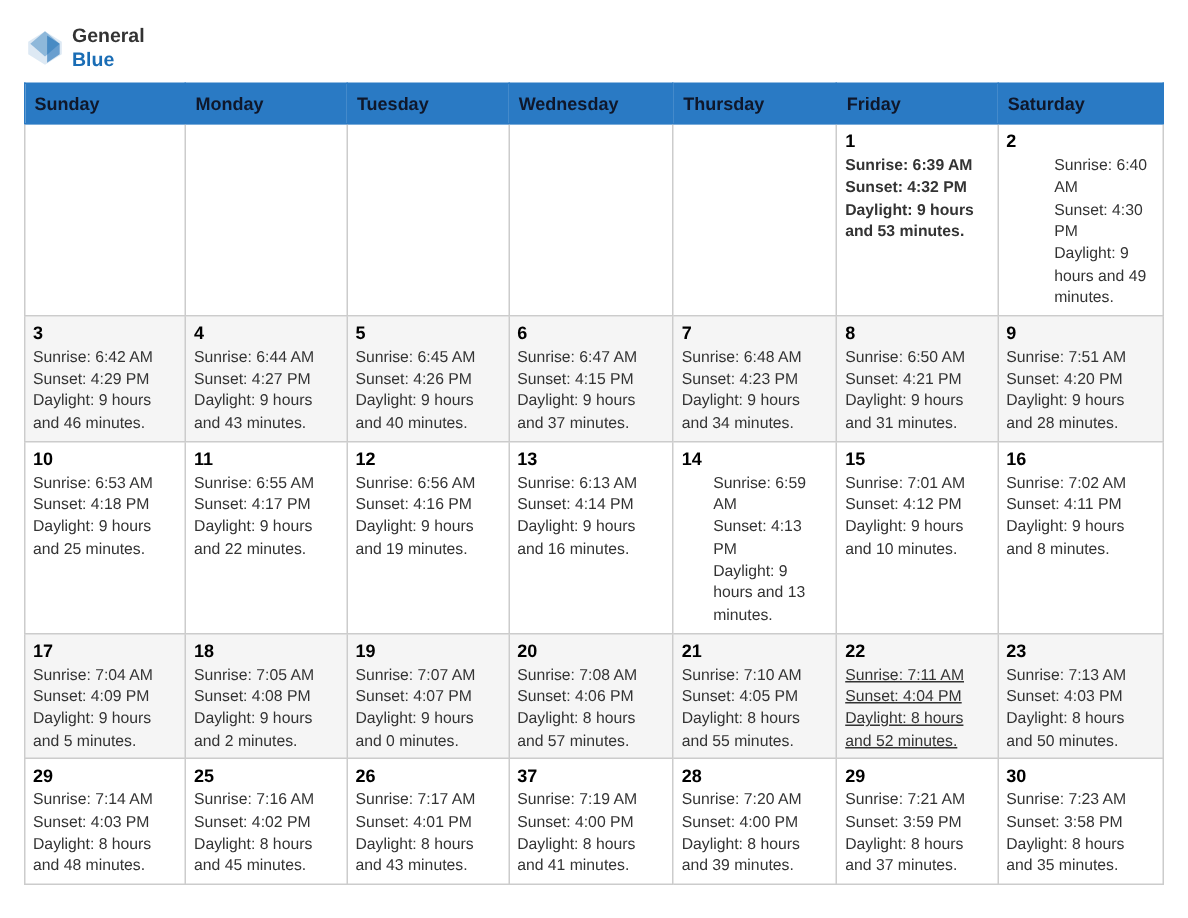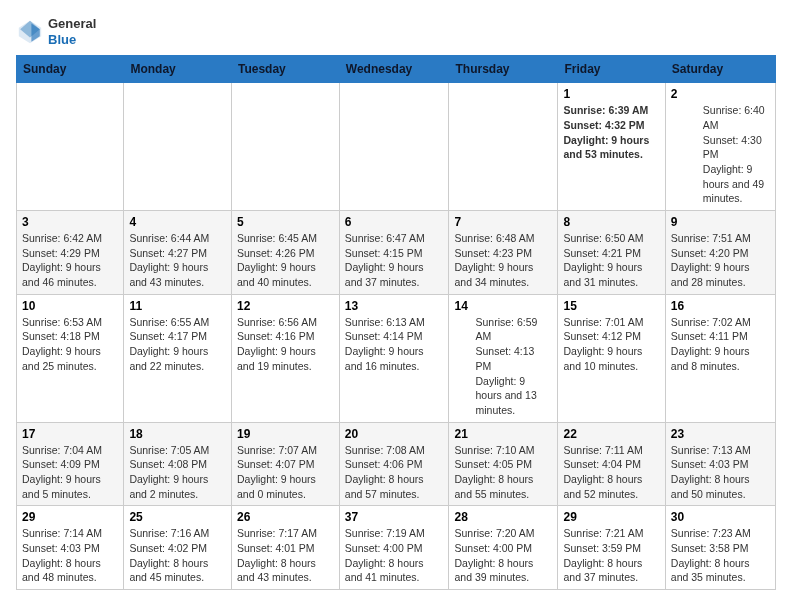--- a/index.html
+++ b/index.html
@@ -247,21 +247,21 @@
 Daylight: 8 hours and 57 minutes.</div>
         </td>
         <td>
           <div class="day-number">21</div>
           <div class="day-info" style="white-space: pre-line;">Sunrise: 7:10 AM
 Sunset: 4:05 PM
 Daylight: 8 hours and 55 minutes.</div>
         </td>
         <td>
           <div class="day-number">22</div>
-          <div class="day-info" style="white-space: pre-line;">Sunrise: 7:11 AM
+          <div class="day-info" style="white-space: pre-line; text-decoration: underline;">Sunrise: 7:11 AM
 Sunset: 4:04 PM
 Daylight: 8 hours and 52 minutes.</div>
         </td>
         <td>
           <div class="day-number">23</div>
           <div class="day-info" style="white-space: pre-line;">Sunrise: 7:13 AM
 Sunset: 4:03 PM
 Daylight: 8 hours and 50 minutes.</div>
         </td>
       </tr>

